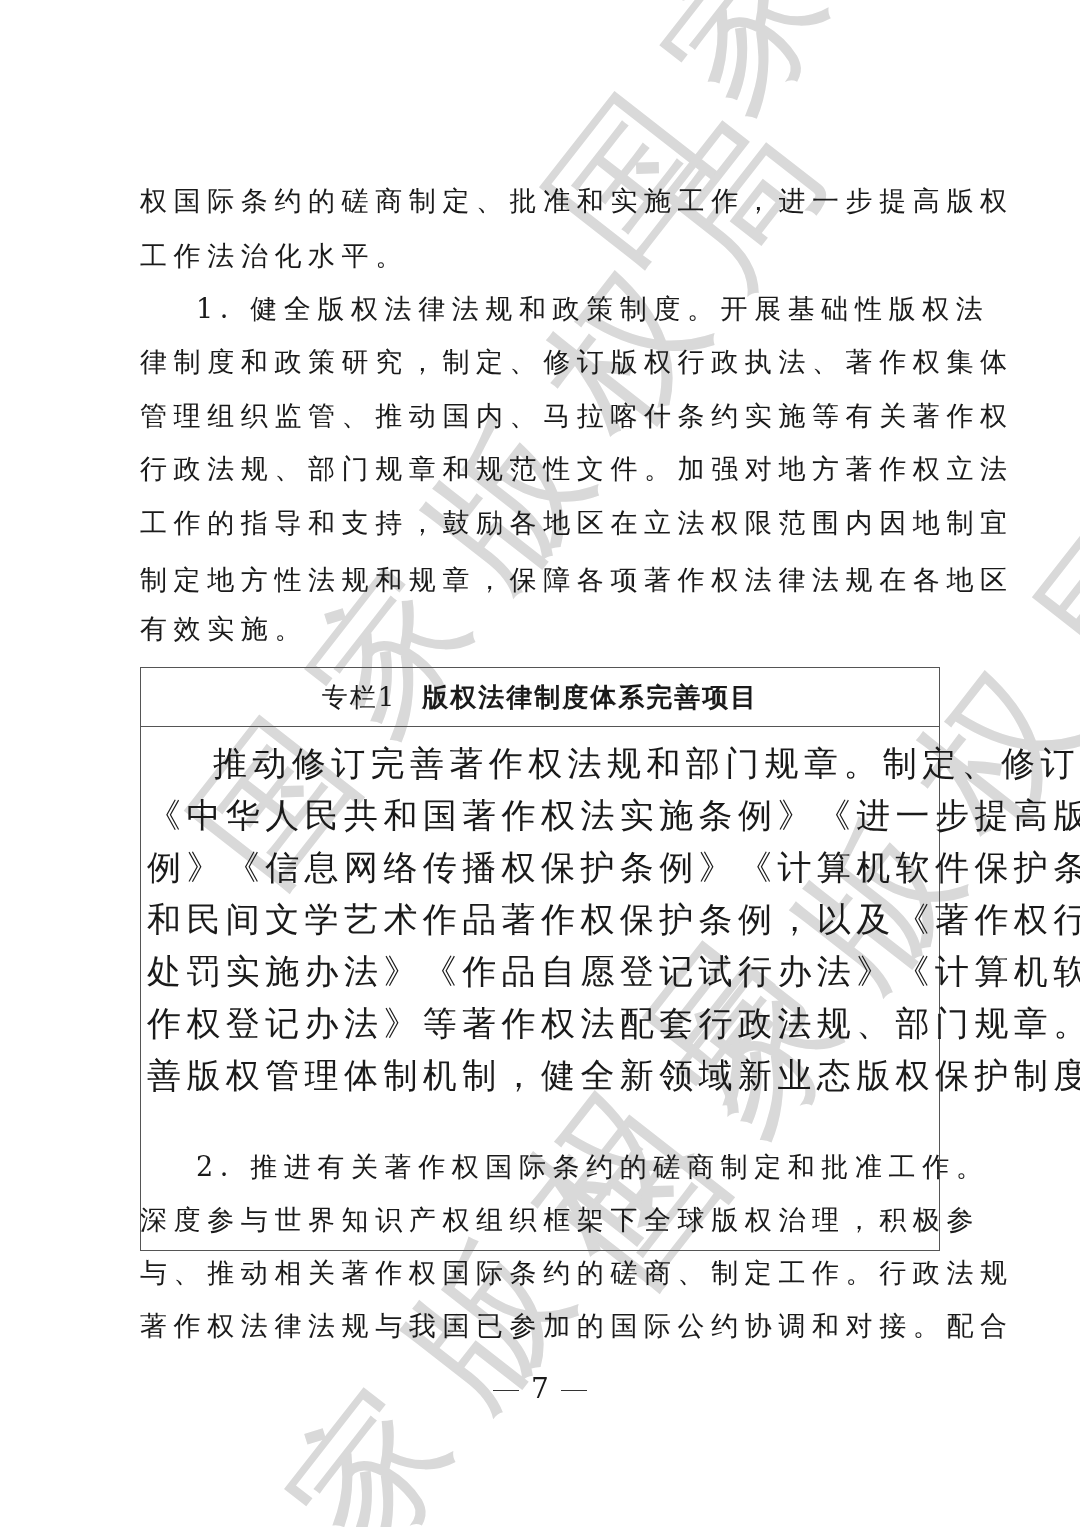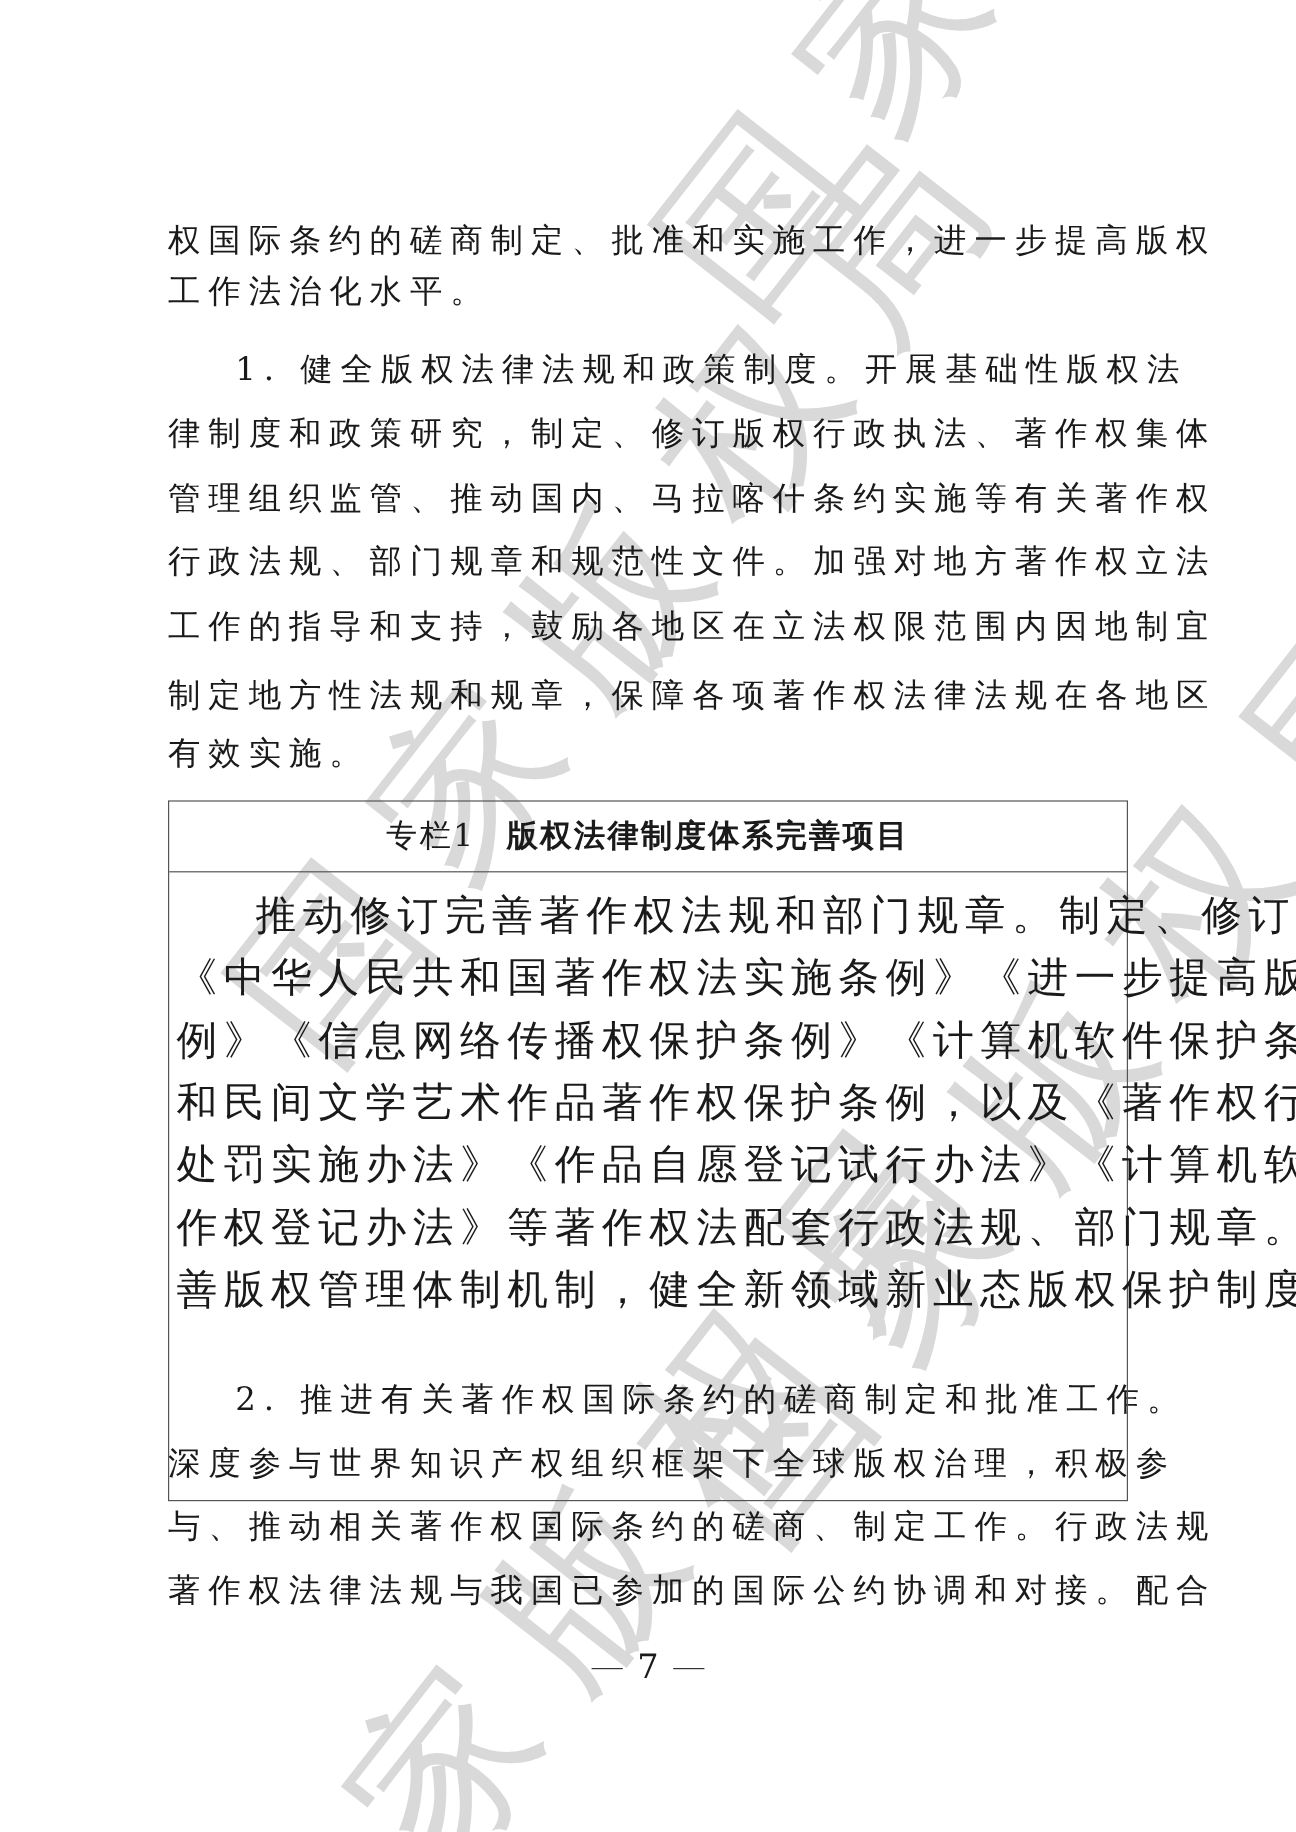--- a/index.html
+++ b/index.html
@@ -46,21 +46,21 @@
 <div class="watermark-layer">
   <div class="wm" style="left:690px; top:-60px; transform: rotate(-52deg) translate(-300px,0);">国家版权局</div>
   <div class="wm" style="left:150px; top:800px; transform: rotate(-52deg);">国家版权局</div>
   <div class="wm" style="left:520px; top:1200px; transform: rotate(-52deg);">国家版权局</div>
   <div class="wm" style="left:130px; top:1620px; transform: rotate(-52deg);">国家版权局</div>
 </div>
 
 <div class="content">
 
   <div class="line" style="top:174px;">权国际条约的磋商制定、批准和实施工作，进一步提高版权</div>
-  <div class="line" style="top:217px; text-align-last:left;">工作法治化水平。</div>
+  <div class="line" style="top:229px; text-align-last:left;">工作法治化水平。</div>
 
   <div class="line indent" style="top:282px;">1. 健全版权法律法规和政策制度。开展基础性版权法</div>
   <div class="line" style="top:335px;">律制度和政策研究，制定、修订版权行政执法、著作权集体</div>
   <div class="line" style="top:389px;">管理组织监管、推动国内、马拉喀什条约实施等有关著作权</div>
   <div class="line" style="top:442px;">行政法规、部门规章和规范性文件。加强对地方著作权立法</div>
   <div class="line" style="top:496px;">工作的指导和支持，鼓励各地区在立法权限范围内因地制宜</div>
   <div class="line" style="top:553px;">制定地方性法规和规章，保障各项著作权法律法规在各地区</div>
   <div class="line" style="top:602px; text-align-last:left;">有效实施。</div>
 
   <div class="line indent" style="top:1140px;">2. 推进有关著作权国际条约的磋商制定和批准工作。</div>

